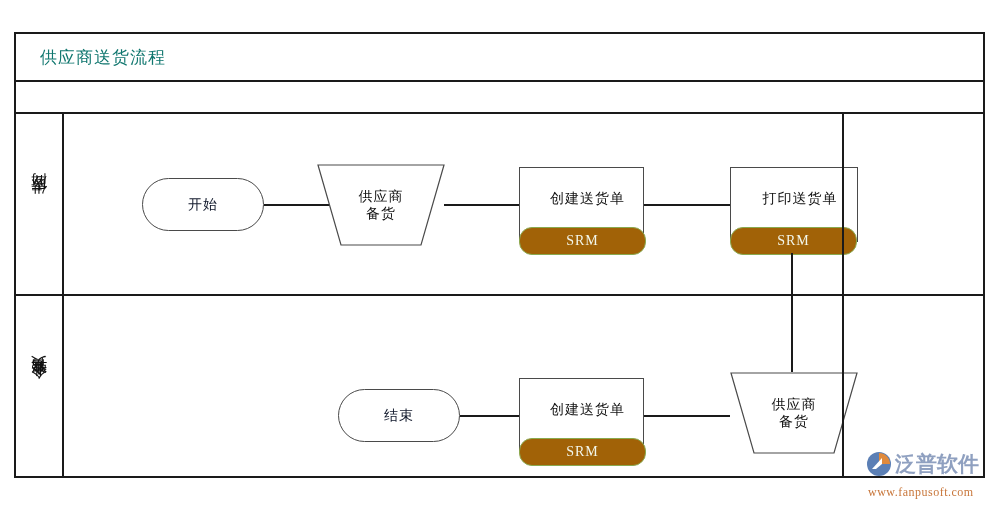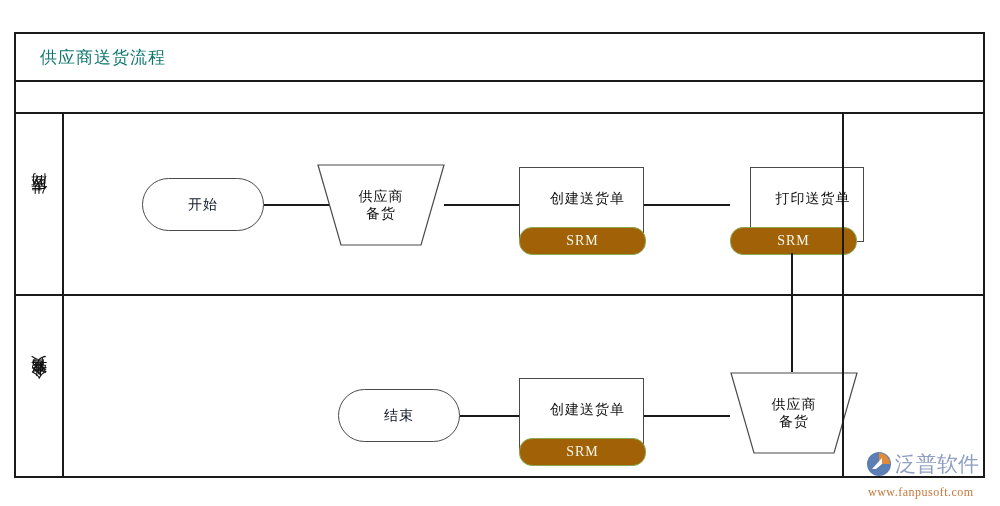--- a/index.html
+++ b/index.html
@@ -92,21 +92,21 @@
   .conn-v{width:2px;}
 
   
   .watermark{
     position:absolute;left:866px;top:450px;width:128px;height:48px;
     display:flex;flex-direction:column;align-items:flex-start;
   }
   .wm-top{display:flex;align-items:center;gap:3px;}
   .wm-mark{width:26px;height:26px;position:relative;}
   .wm-text{
-    font-size:21px;color:#8fa0c0;letter-spacing:0px;font-weight:normal;
+    font-size:21px;color:#8fa0c0;letter-spacing:0px;font-weight:bold;
     font-family:"DejaVu Sans",sans-serif;
   }
   .wm-url{
     font-size:12px;color:#c8763a;letter-spacing:0.5px;margin-top:7px;
     font-family:"Liberation Serif","DejaVu Serif",serif;padding-left:2px;
   }
 </style>
 </head>
 <body>
 
@@ -144,21 +144,21 @@
           </div>
         </div>
 
         <div class="node process" style="left:455px;top:53px;width:125px;height:75px;">
           <span class="proc-label">创建送货单</span>
         </div>
         <div class="srm-pill" style="left:455px;top:113px;width:125px;">
           <span>SRM</span>
         </div>
 
-        <div class="node process" style="left:666px;top:53px;width:114px;height:75px;margin-left:20px;">
+        <div class="node process" style="left:666px;top:53px;width:128px;height:75px;">
           <span class="proc-label">打印送货单</span>
         </div>
         <div class="srm-pill" style="left:666px;top:113px;width:125px;">
           <span>SRM</span>
         </div>
 
         <div class="conn conn-v" style="left:727px;top:139px;height:43px;"></div>
 
       </div>
     </div>

